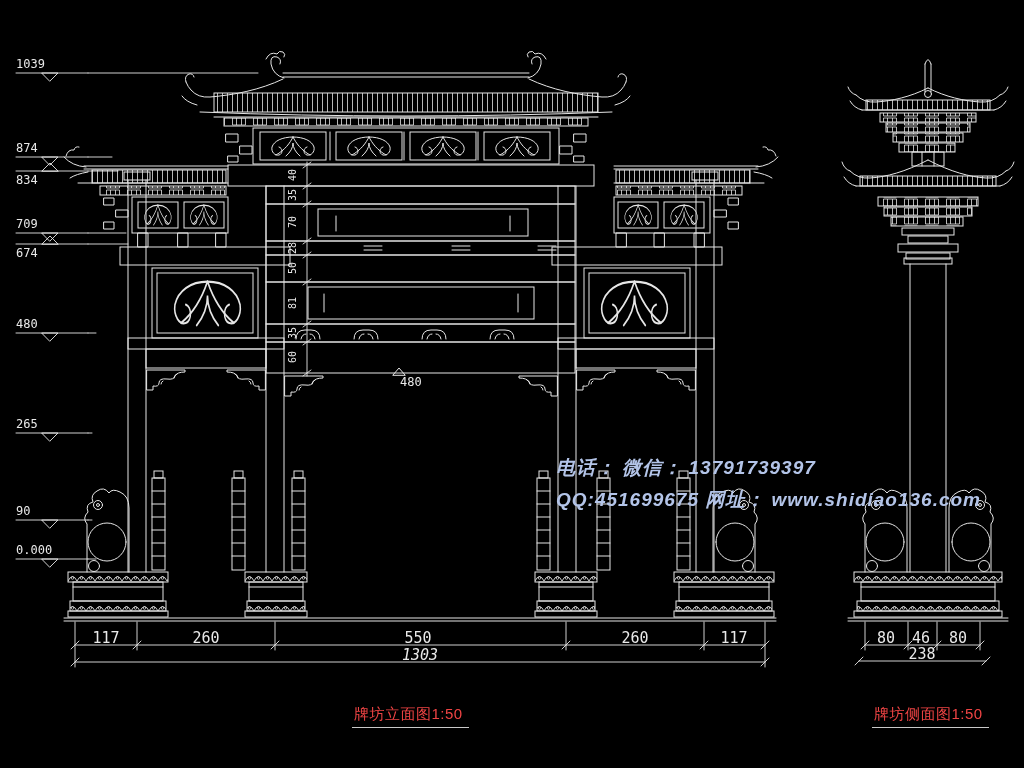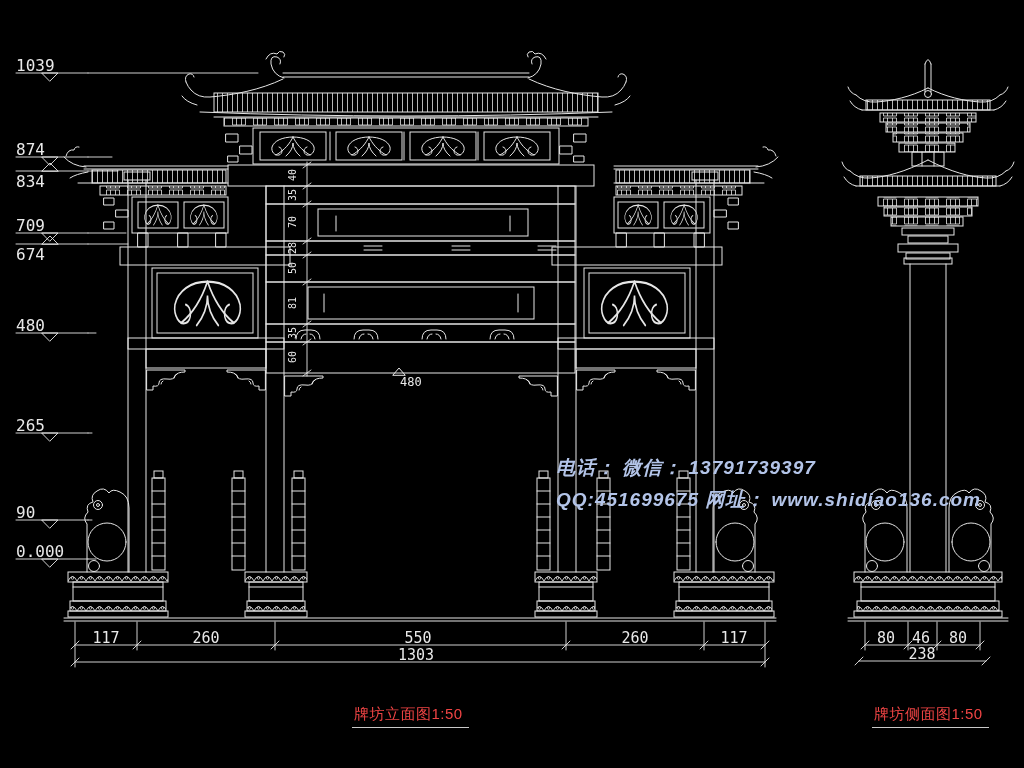--- a/index.html
+++ b/index.html
@@ -1,23 +1,23 @@
 <!DOCTYPE html>
 <html><head>
 <meta charset="utf-8">
 <style>
   html,body{margin:0;padding:0;background:#000;}
   .canvas{position:relative;width:1024px;height:768px;background:#000;overflow:hidden;
           font-family:"DejaVu Sans Mono","Liberation Mono",monospace;}
   .canvas svg{position:absolute;left:0;top:0;}
   .lbl{position:absolute;color:#e9e9e9;font-size:15px;line-height:1;white-space:nowrap;}
-  .elev{font-size:16px;width:70px;text-align:left;}
+  .elev{font-size:12px;width:70px;text-align:left;}
   .vdim{width:30px;height:12px;text-align:center;transform:rotate(-90deg);font-size:10px;}
   .dim{width:40px;text-align:center;}
-  .dimtot{width:44px;text-align:left;}
+  .dimtot{width:44px;text-align:center;font-style:italic;}
   .cap{position:absolute;color:#ef4444;font-size:15px;letter-spacing:.5px;
        font-family:"Liberation Sans","DejaVu Sans",sans-serif;
        padding:0 6px 3px 2px;border-bottom:1px solid #c9c9c9;}
   .wm{position:absolute;left:556px;color:#b3c4e8;font-weight:bold;font-size:19px;
       font-family:"Liberation Sans","DejaVu Sans",sans-serif;letter-spacing:1px;white-space:nowrap;}
   .wm.it{font-style:italic;}
 </style>
 </head>
 <body>
 

